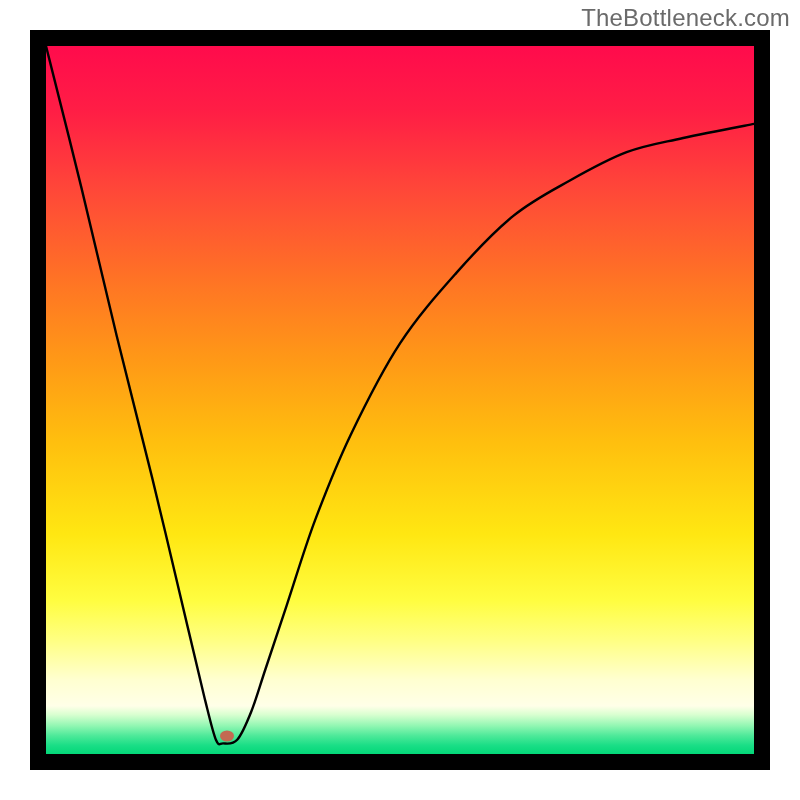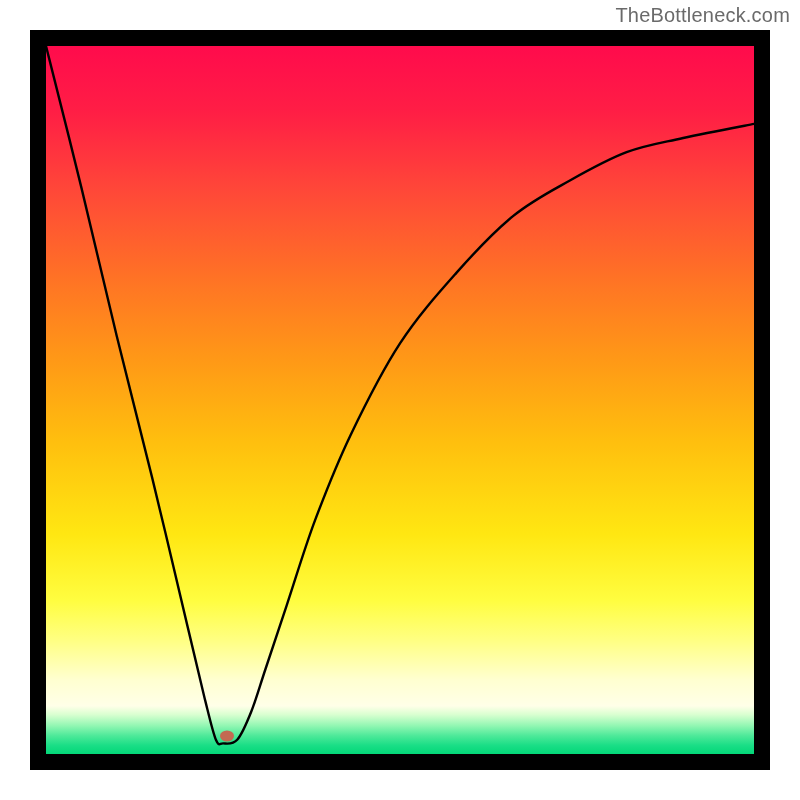--- a/index.html
+++ b/index.html
@@ -13,21 +13,21 @@
   .wrap {
     position: relative;
     width: 800px;
     height: 800px;
   }
   .watermark {
     position: absolute;
     top: 4px;
     right: 10px;
     font-family: Arial, Helvetica, sans-serif;
-    font-size: 20px;
+    font-size: 24px;
     color: #6a6a6a;
     letter-spacing: 0.2px;
     z-index: 50;
   }
   .frame {
     position: absolute;
     left: 30px;
     top: 30px;
     width: 740px;
     height: 740px;

